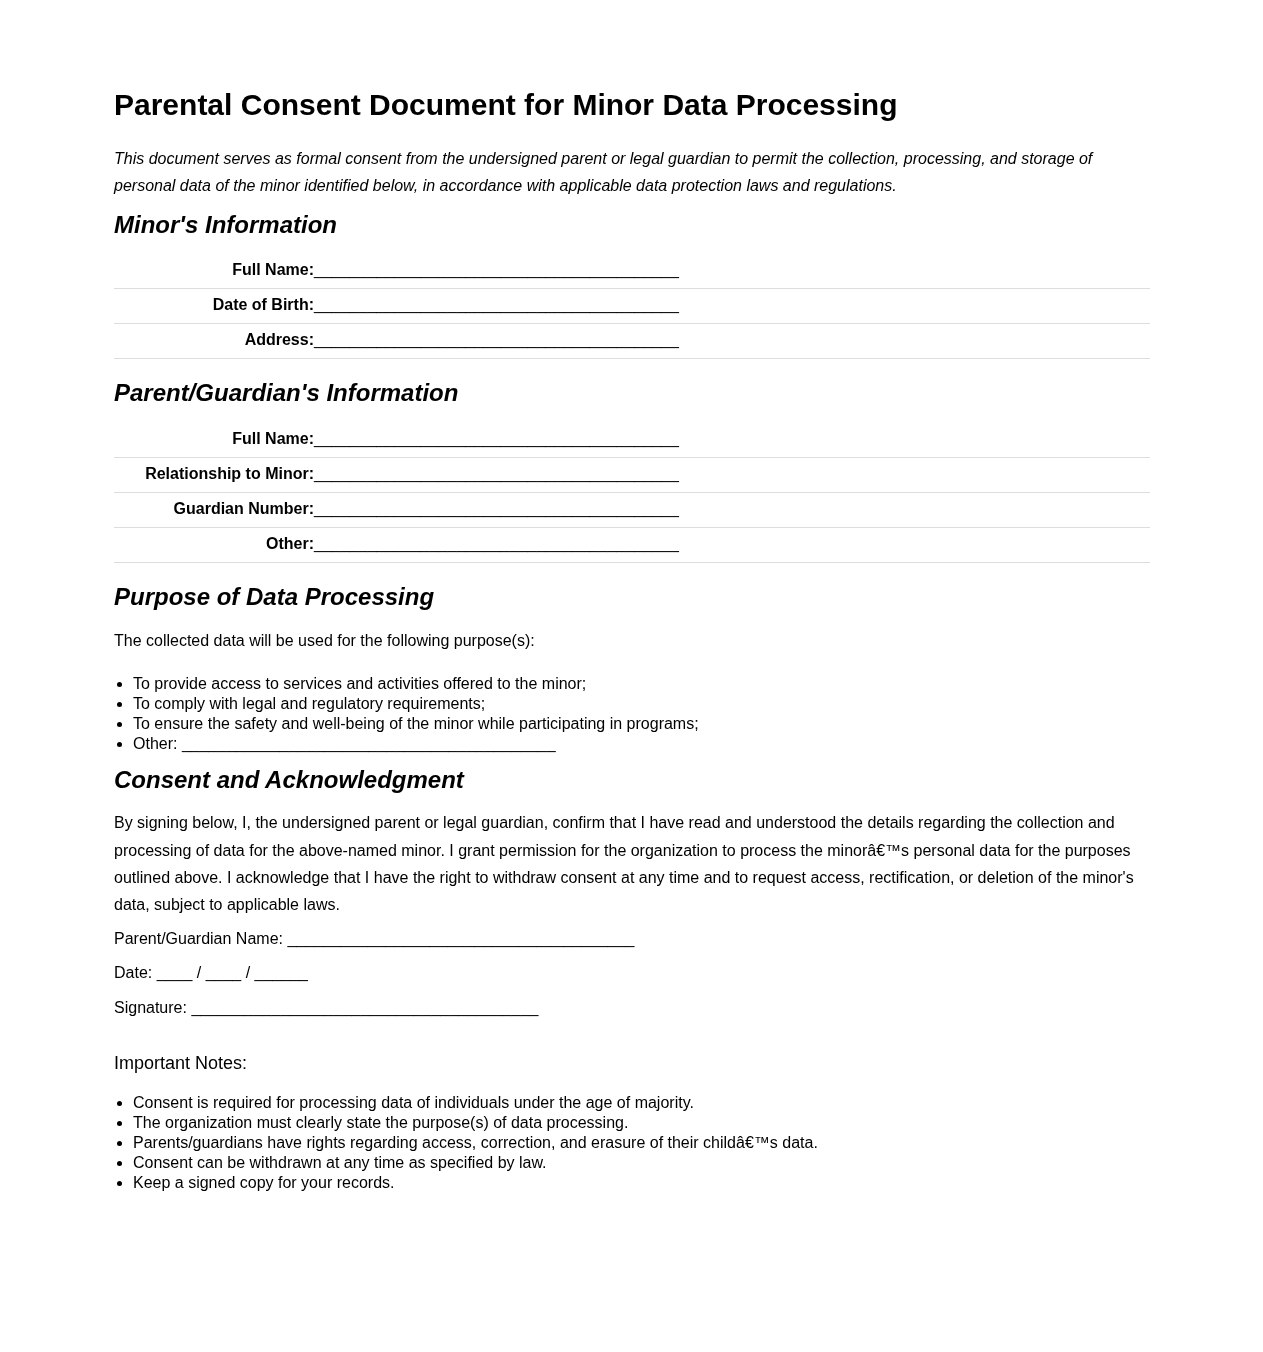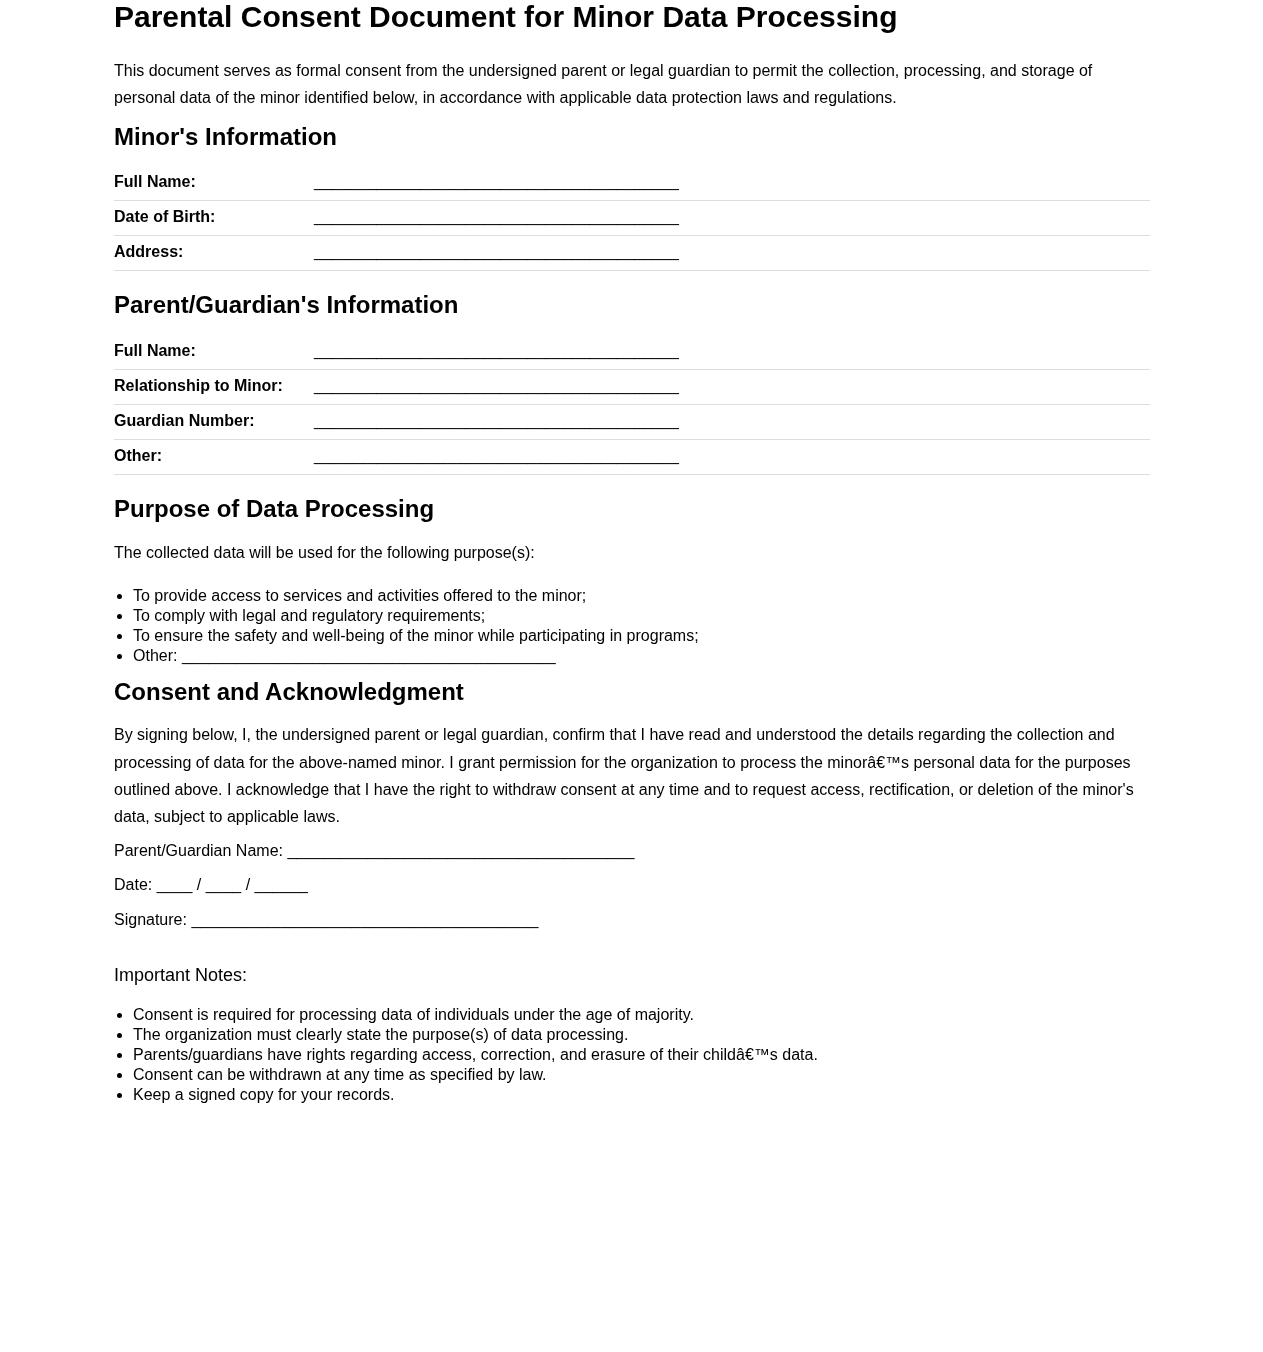--- a/index.html
+++ b/index.html
@@ -7,45 +7,49 @@
     margin: 0;
     padding: 0;
     background: #ffffff;
     color: #000000;
     font-family: "Liberation Sans", sans-serif;
     font-size: 16px;
   }
   .page {
     width: 1036px;
     margin-left: 114px;
+    padding-top: 88px;
     padding-bottom: 136px;
   }
   h1 {
     font-size: 30px;
     line-height: 1.15;
     font-weight: bold;
     margin: 0 0 22px 0;
   }
   p.intro {
     margin: 0 0 12px 0;
     line-height: 1.7;
+    font-style: italic;
   }
   h2 {
     font-size: 24px;
     line-height: 1.15;
     font-weight: bold;
     margin: 12px 0 16px 0;
+    font-style: italic;
   }
   h2.after-fields { margin-top: 20px; }
   .fields { margin: 0 0 20px 0; }
   .field-row {
     display: flex;
     align-items: baseline;
     padding: 7px 0 9px 0;
     border-bottom: 1px solid #dddddd;
+    text-align: right;
   }
   .field-row .flabel {
     width: 200px;
     flex-shrink: 0;
     font-weight: bold;
   }
   .field-row .fline {
     white-space: pre;
   }
   p.lead {

